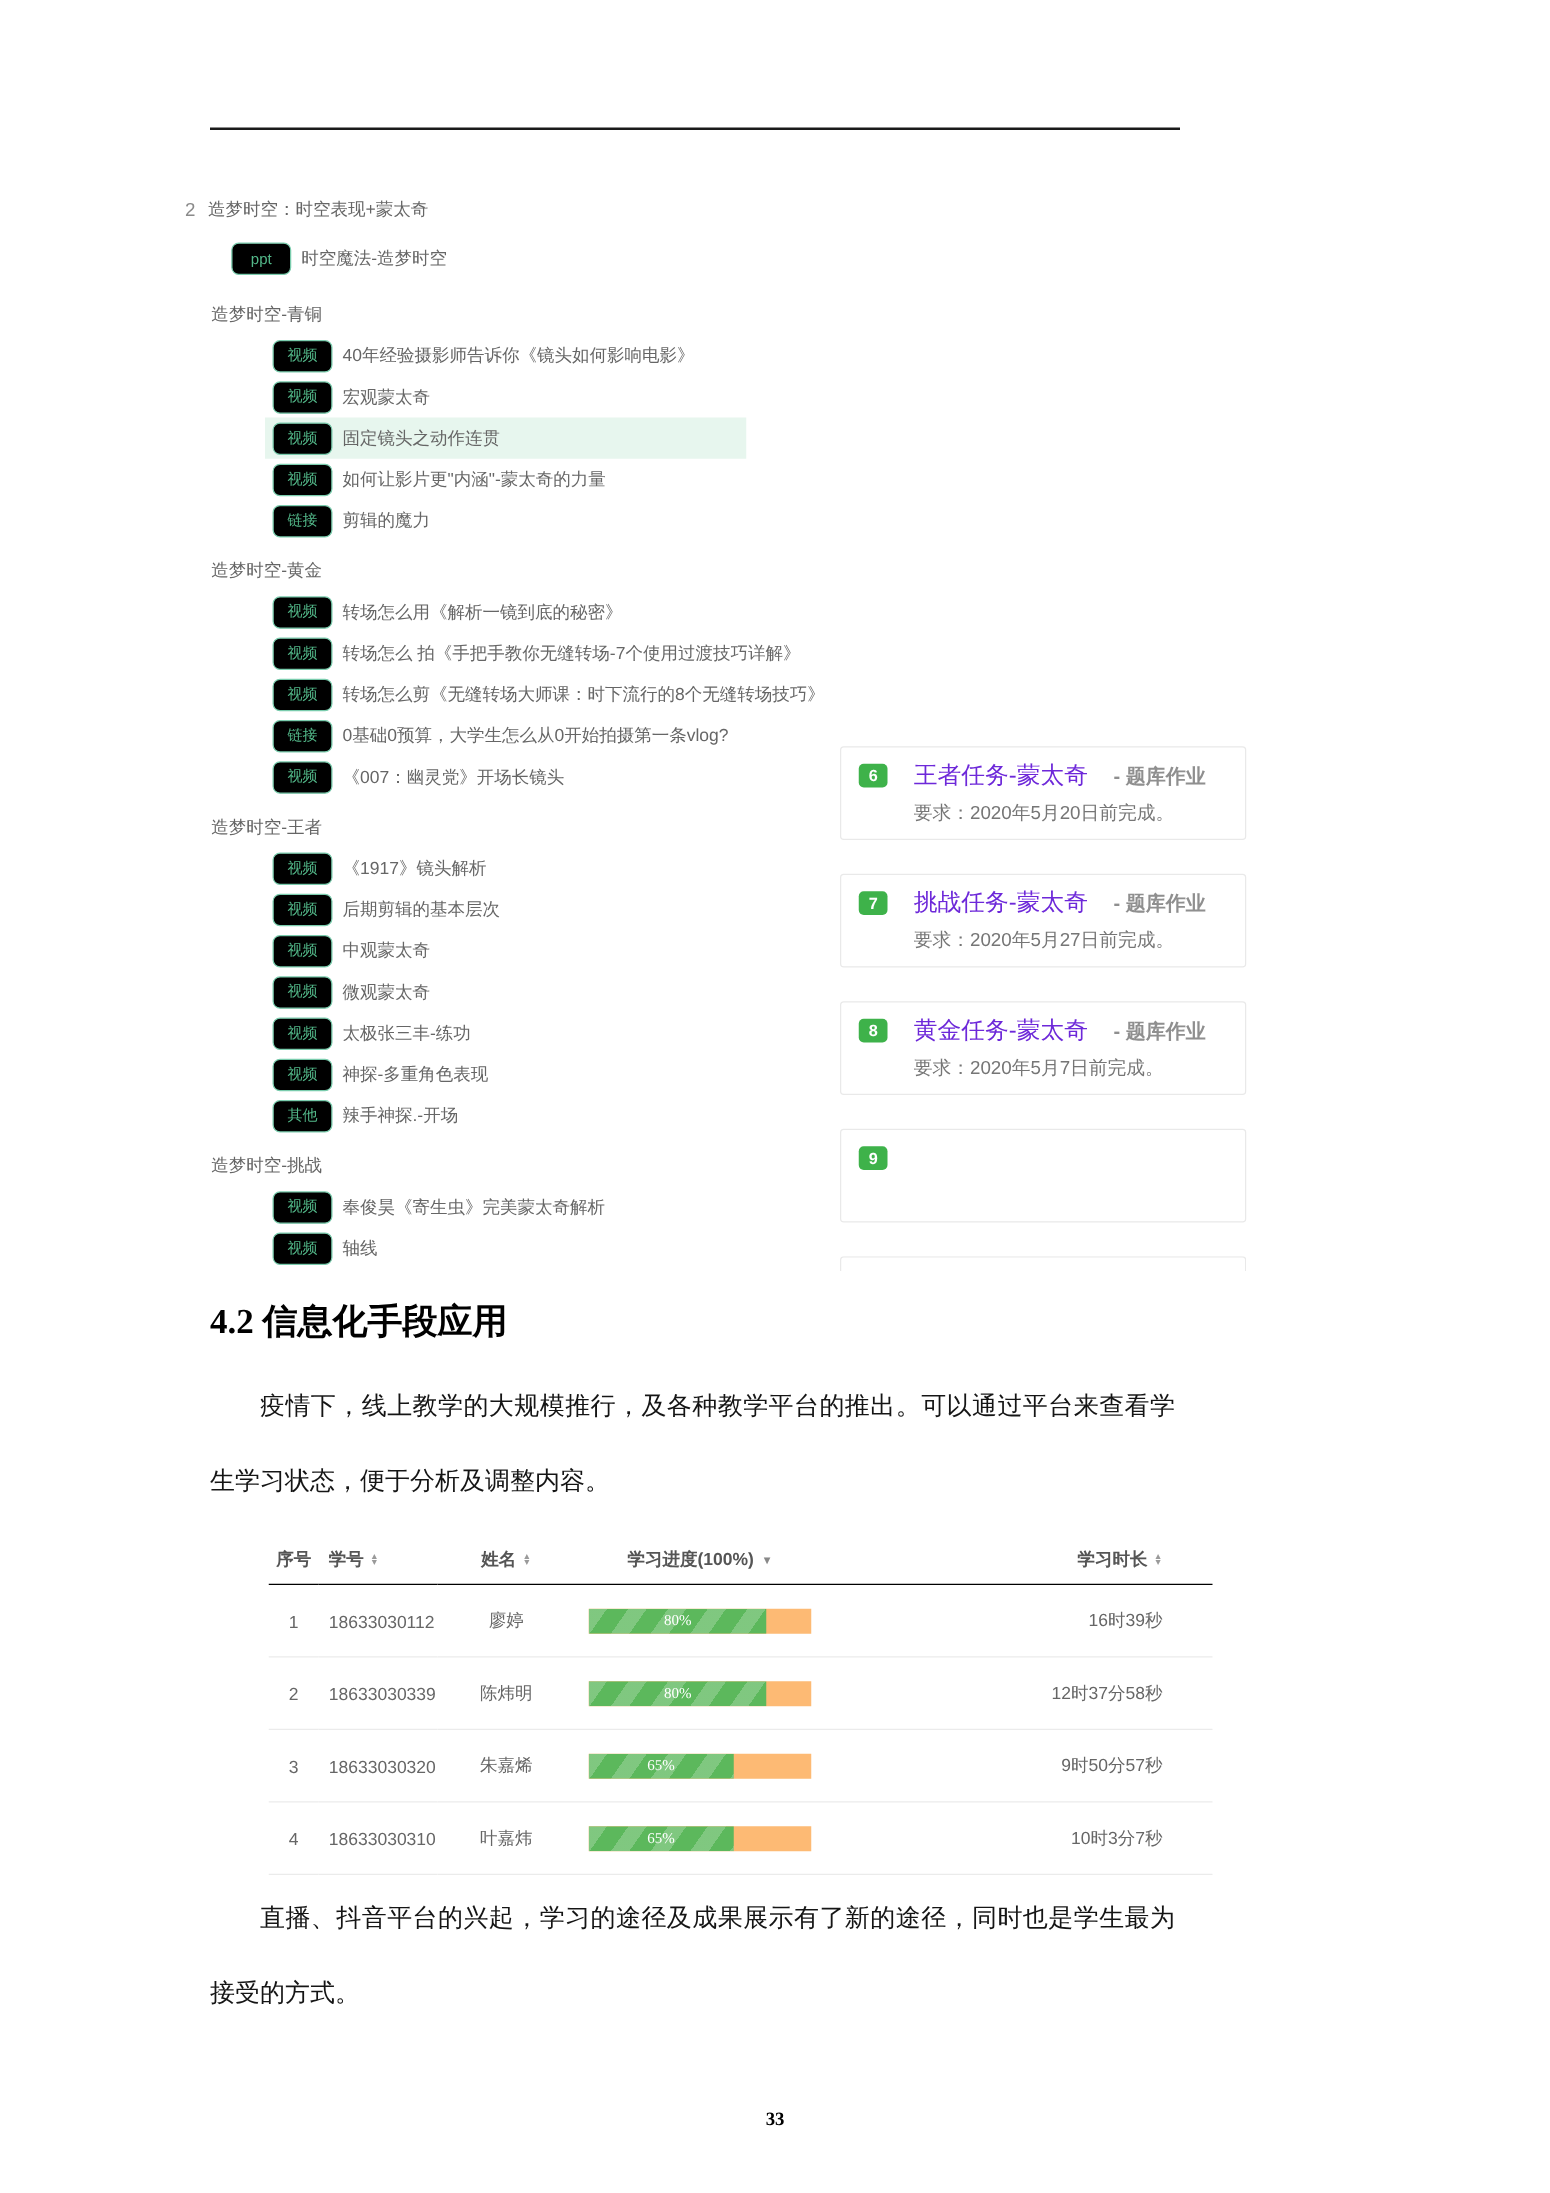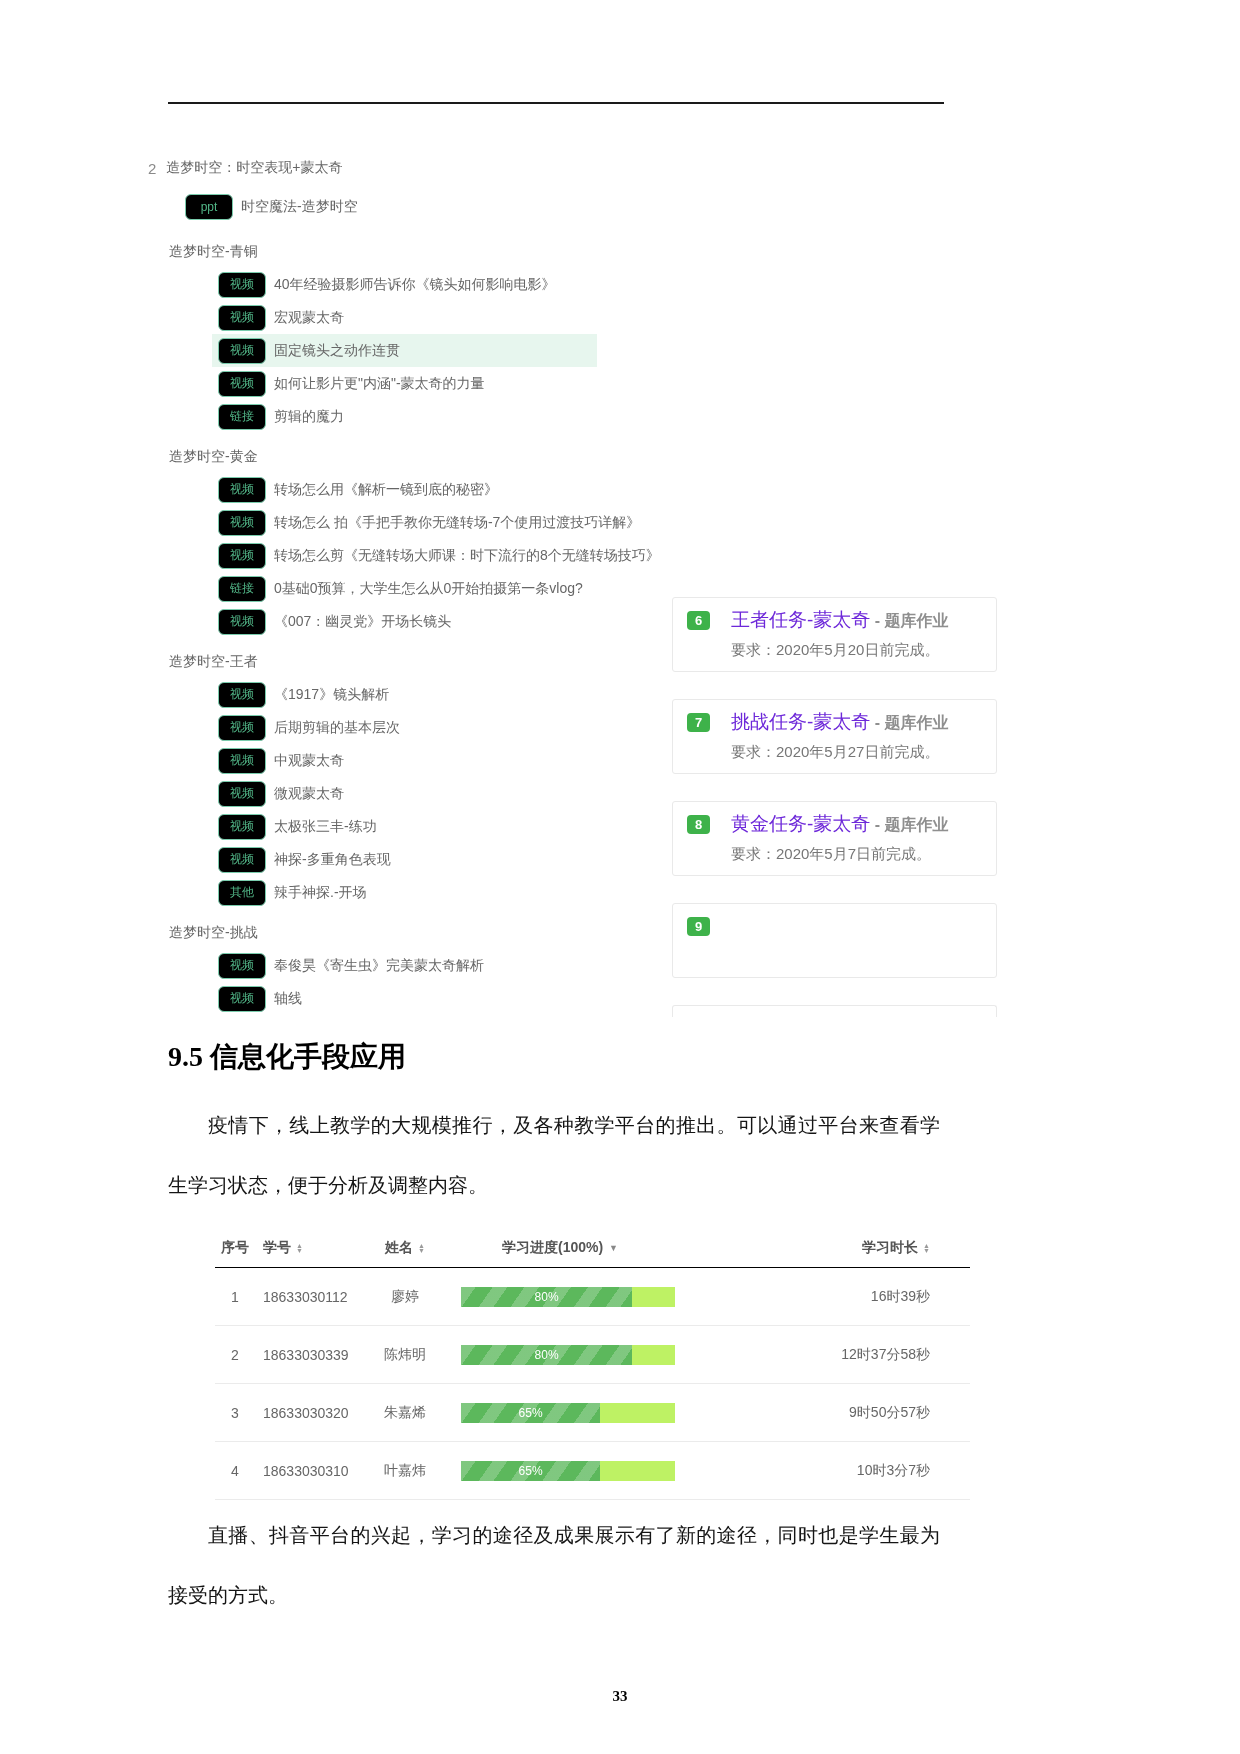--- a/index.html
+++ b/index.html
@@ -34,21 +34,21 @@
     position:relative;height:75px;margin-bottom:27px;box-sizing:border-box;
     background:#fff;border:1px solid #e9e9e9;border-radius:3px;
   }
   .task-num{
     position:absolute;left:14px;top:13px;
     background:var(--task-badge-green,#3eb24a);color:#fff;
     font-weight:bold;font-size:13px;border-radius:4px;padding:2px 8px;
   }
   .task-body{margin-left:58px;padding-top:9px;}
   .task-title{font-size:19px;font-weight:normal;color:#6d28d9;white-space:nowrap;}
-  .task-suffix{font-size:16px;font-weight:bold;color:#8f8f8f;margin-left:0;white-space:nowrap;}
+  .task-suffix{font-size:16px;font-weight:bold;color:#8f8f8f;margin-left:16px;white-space:nowrap;}
   .task-req{margin-top:8px;font-size:15px;color:#767676;}
   .task-card.partial{height:12px;margin-bottom:0;border-bottom:none;border-radius:3px 3px 0 0;}
 
   
   .doc-heading{
     position:absolute;left:168px;top:1038px;color:#000;
     font-family:"Liberation Serif", serif;font-weight:bold;font-size:28px;
   }
   .doc-para{
     position:absolute;left:168px;width:772px;
@@ -68,21 +68,21 @@
   .progress-table td{height:55px;vertical-align:middle;border-bottom:1px solid #ebebeb;}
   .col-c{text-align:center;}
   .col-l{text-align:left;padding-left:8px;margin-left:34px;}
   .col-r{text-align:right;padding-right:40px;}
   .sort-stack{
     display:inline-flex;flex-direction:column;vertical-align:middle;
     font-size:7px;line-height:5px;color:#9a9a9a;margin-left:5px;
   }
   .caret{font-size:9px;color:#888;margin-left:6px;vertical-align:middle;}
   .progress-track{
-    width:214px;height:20px;margin:0 auto;background:#bef264;position:relative;overflow:hidden;
+    width:178px;height:20px;margin:0 auto;background:#fdba74;position:relative;overflow:hidden;font-family:Liberation Serif, serif;
   }
   .progress-fill{
     height:100%;display:flex;align-items:center;justify-content:center;
     background:var(--progress-green,#5cb85c);
     background-image:repeating-linear-gradient(125deg, rgba(255,255,255,0.22) 0 12px, rgba(255,255,255,0) 12px 26px);
     color:#fff;font-size:12px;
   }
 
   
   .page-num{
@@ -222,21 +222,21 @@
       <div class="task-req">要求：2020年5月7日前完成。</div>
     </div>
   </div>
   <div class="task-card">
     <span class="task-num">9</span>
   </div>
   <div class="task-card partial"></div>
 </div>
 
 <div class="doc-heading">
-  <span>9.5</span>
+  <span>4.2</span>
   <span>信息化手段应用</span>
 </div>
 
 <div class="doc-para p1">疫情下，线上教学的大规模推行，及各种教学平台的推出。可以通过平台来查看学生学习状态，便于分析及调整内容。</div>
 
 <div class="progress-table-wrap">
   <table class="progress-table">
     <colgroup>
       <col style="width:40px">
         <col style="width:95px">

